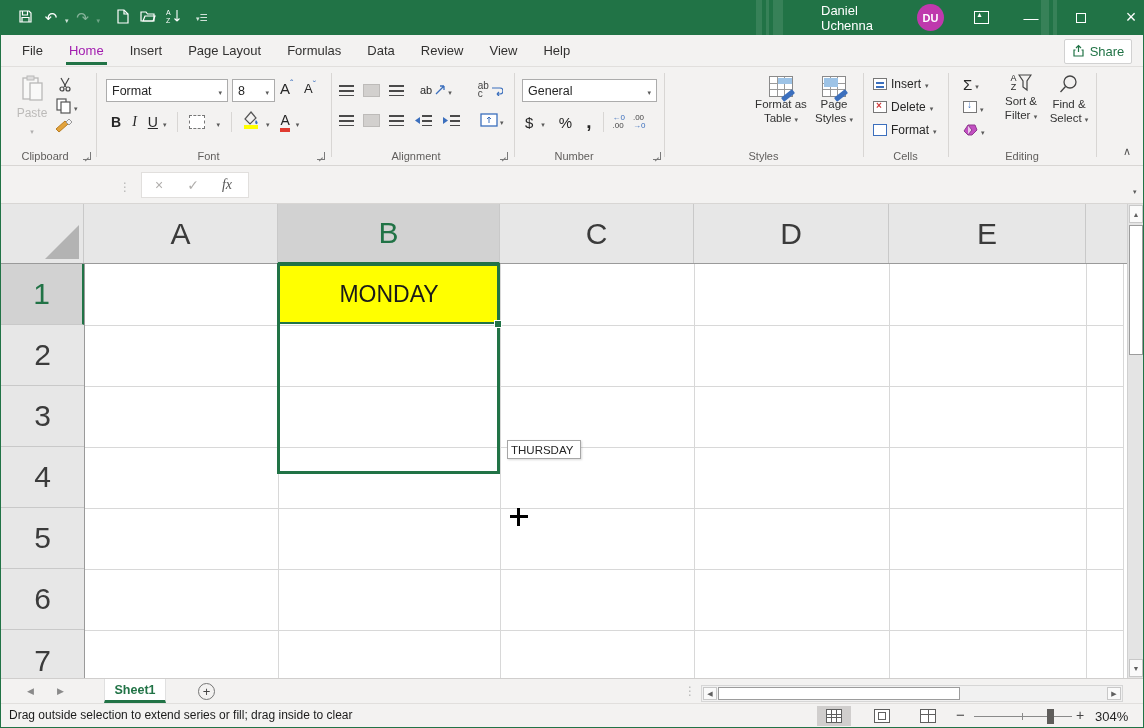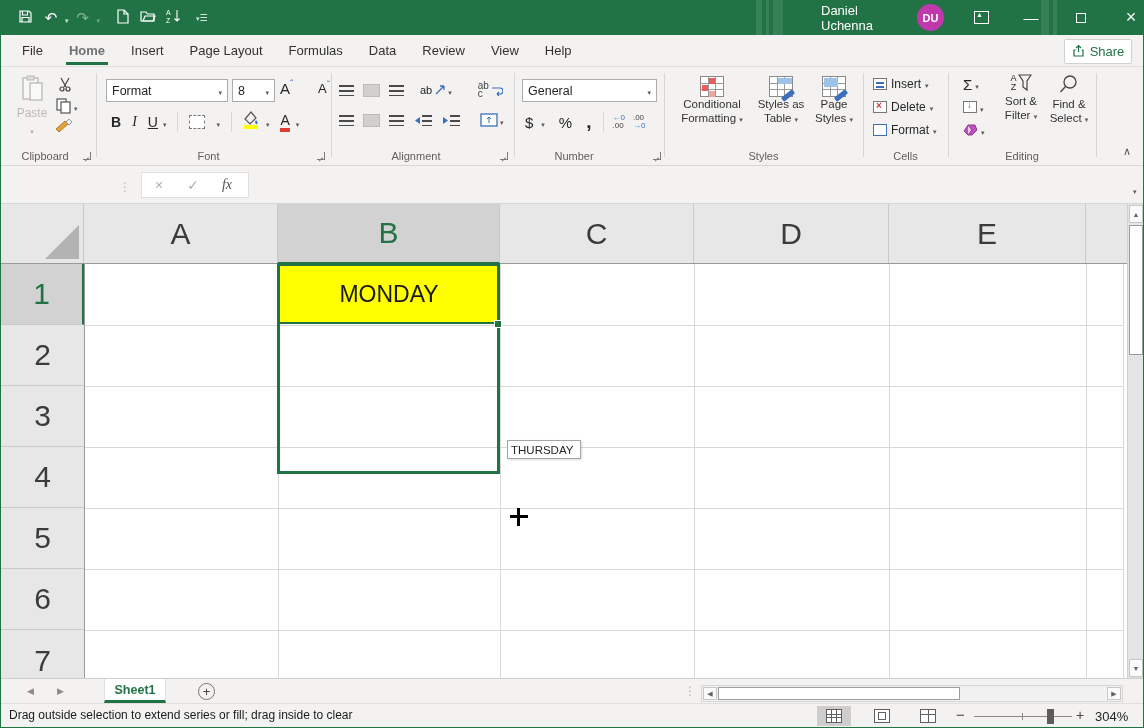--- a/index.html
+++ b/index.html
@@ -19,21 +19,21 @@
   #search-box { left:428px; top:5px; width:307px; height:25px; background:#a6c8b6; color:#17402c; font-size:13px; }
   .deco { background:rgba(255,255,255,.10); }
   #avatar { left:916px; top:4px; width:27px; height:27px; border-radius:50%; background:#bf39ad; color:#fff; font-size:11px; font-weight:bold; display:flex; align-items:center; justify-content:center; }
   .winbtn { color:#fff; font-size:15px; width:40px; height:35px; display:flex; align-items:center; justify-content:center; }
   .maxbox { width:10px; height:10px; border:1.3px solid #fff; }
   .ribdisp { width:15px; height:13px; border:1.3px solid #fff; position:relative; }
   .ribdisp::before { content:"▴"; position:absolute; left:3px; top:-2px; font-size:8px; color:#fff; }
   
   #tabsrow { left:0; top:35px; width:1142px; height:32px; background:#f3f2f1; border-bottom:1px solid #e1dfdd; }
   .rtab { font-size:13px; color:#323130; padding:0 13px; height:32px; display:flex; align-items:center; position:relative; }
-  .rtab.active { font-weight:700; color:#737373; }
+  .rtab.active { font-weight:400; color:#a21caf; }
   .rtab.active::after { content:""; position:absolute; left:10px; right:10px; bottom:2px; height:3px; background:#217346; }
   #share-btn { left:1063px; top:39px; width:68px; height:25px; background:#fff; border:1px solid #d1d1d1; border-radius:2px; color:#217346; font-size:13px; justify-content:center; gap:5px; }
   
   #ribbon { left:0; top:67px; width:1142px; height:99px; background:#f3f2f1; border-bottom:1px solid #d8d6d4; }
   .gsep { position:absolute; top:6px; bottom:8px; width:1px; background:#d8d6d4; }
   .glabel { position:absolute; bottom:3px; font-size:11px; color:#605e5c; text-align:center; }
   .launcher { position:absolute; bottom:5px; width:8px; height:8px; border-right:1px solid #7a7a7a; border-bottom:1px solid #7a7a7a; }
   .launcher::before { content:""; position:absolute; right:1px; bottom:1px; width:5px; height:1px; background:#7a7a7a; transform:rotate(-45deg); transform-origin:right bottom; }
   .cv::before { content:"▾"; font-size:7px; color:#5a5a5a; }
   .combo { background:#fff; border:1px solid #acacac; font-size:12.5px; color:#262626; display:flex; align-items:center; padding:0 5px; justify-content:space-between; }
@@ -206,21 +206,21 @@
       <span>Format</span>
         <span class="cv"></span>
     </div>
     <div class="combo abs" style="left:231px;top:12px;width:43px;height:23px">
       <span>8</span>
         <span class="cv"></span>
     </div>
     <div class="abs" style="left:279px;top:12px;font-size:15px;color:#262626">
       <span>A</span><span style="font-size:10px;color:#3b6fbd;vertical-align:6px">ˆ</span>
     </div>
-    <div class="abs" style="left:317px;top:13px;font-size:13px;color:#262626">
+    <div class="abs" style="left:303px;top:13px;font-size:13px;color:#262626">
       <span>A</span><span style="font-size:10px;color:#3b6fbd;vertical-align:4px">ˇ</span>
     </div>
     <div class="abs flex" style="left:110px;top:44px;gap:11px">
       <span class="btn-letter" style="font-weight:bold">B</span>
       <span class="btn-letter" style="font-style:italic;font-family:'Liberation Serif',serif">I</span>
       <span class="btn-letter" style="text-decoration:underline">U</span>
       <span class="cv" style="margin-left:-6px"></span>
       <span style="width:1px;height:20px;background:#d8d6d4"></span>
       <span class="small-ico" style="border-style:dashed;width:16px;height:14px"></span>
       <span class="cv"></span>
@@ -297,34 +297,26 @@
       <span style="font-size:15px;color:#262626;margin-left:6px">%</span>
       <span style="font-size:19px;font-weight:bold;color:#262626;margin-left:6px">,</span>
       <span style="width:1px;height:20px;background:#d8d6d4;margin-left:4px"></span>
       <span class="micro"><span style="color:#3b6fbd">←0</span><br><span>.00</span></span>
       <span class="micro"><span>.00</span><br><span style="color:#3b6fbd">→0</span></span>
     </div>
     <div class="glabel" style="left:498px;width:150px">Number</div>
     <div class="launcher" style="left:652px"></div>
     <div class="gsep" style="left:663px"></div>
 
-    <div class="big-btn" style="left:672px;top:9px;width:78px">
-      <div class="grid-ico">
-        <span class="abs" style="left:8px;top:1px;width:6px;height:6px;background:#ed5c5c"></span>
-        <span class="abs" style="left:1px;top:8px;width:6px;height:6px;background:#ed5c5c"></span>
-        <span class="abs" style="left:8px;top:14px;width:6px;height:6px;background:#f0a3a3"></span>
-      </div>
-      <div><span>Conditional</span><br><span>Formatting</span> <span class="cv"></span></div>
-    </div>
     <div class="big-btn" style="left:752px;top:9px;width:56px">
       <div class="grid-ico">
         <span class="abs" style="left:8px;top:1px;width:14px;height:6px;background:#9dc3e6"></span>
           <span class="brush"></span>
       </div>
-      <div><span>Styles as</span><br><span>Table</span> <span class="cv"></span></div>
+      <div><span>Format as</span><br><span>Table</span> <span class="cv"></span></div>
     </div>
     <div class="big-btn" style="left:808px;top:9px;width:50px">
       <div class="grid-ico">
         <span class="abs" style="left:1px;top:1px;width:14px;height:9px;background:#9dc3e6"></span>
           <span class="brush"></span>
       </div>
       <div><span>Page</span><br><span>Styles</span> <span class="cv"></span></div>
     </div>
     <div class="glabel" style="left:663px;width:199px">Styles</div>
     <div class="gsep" style="left:862px"></div>

